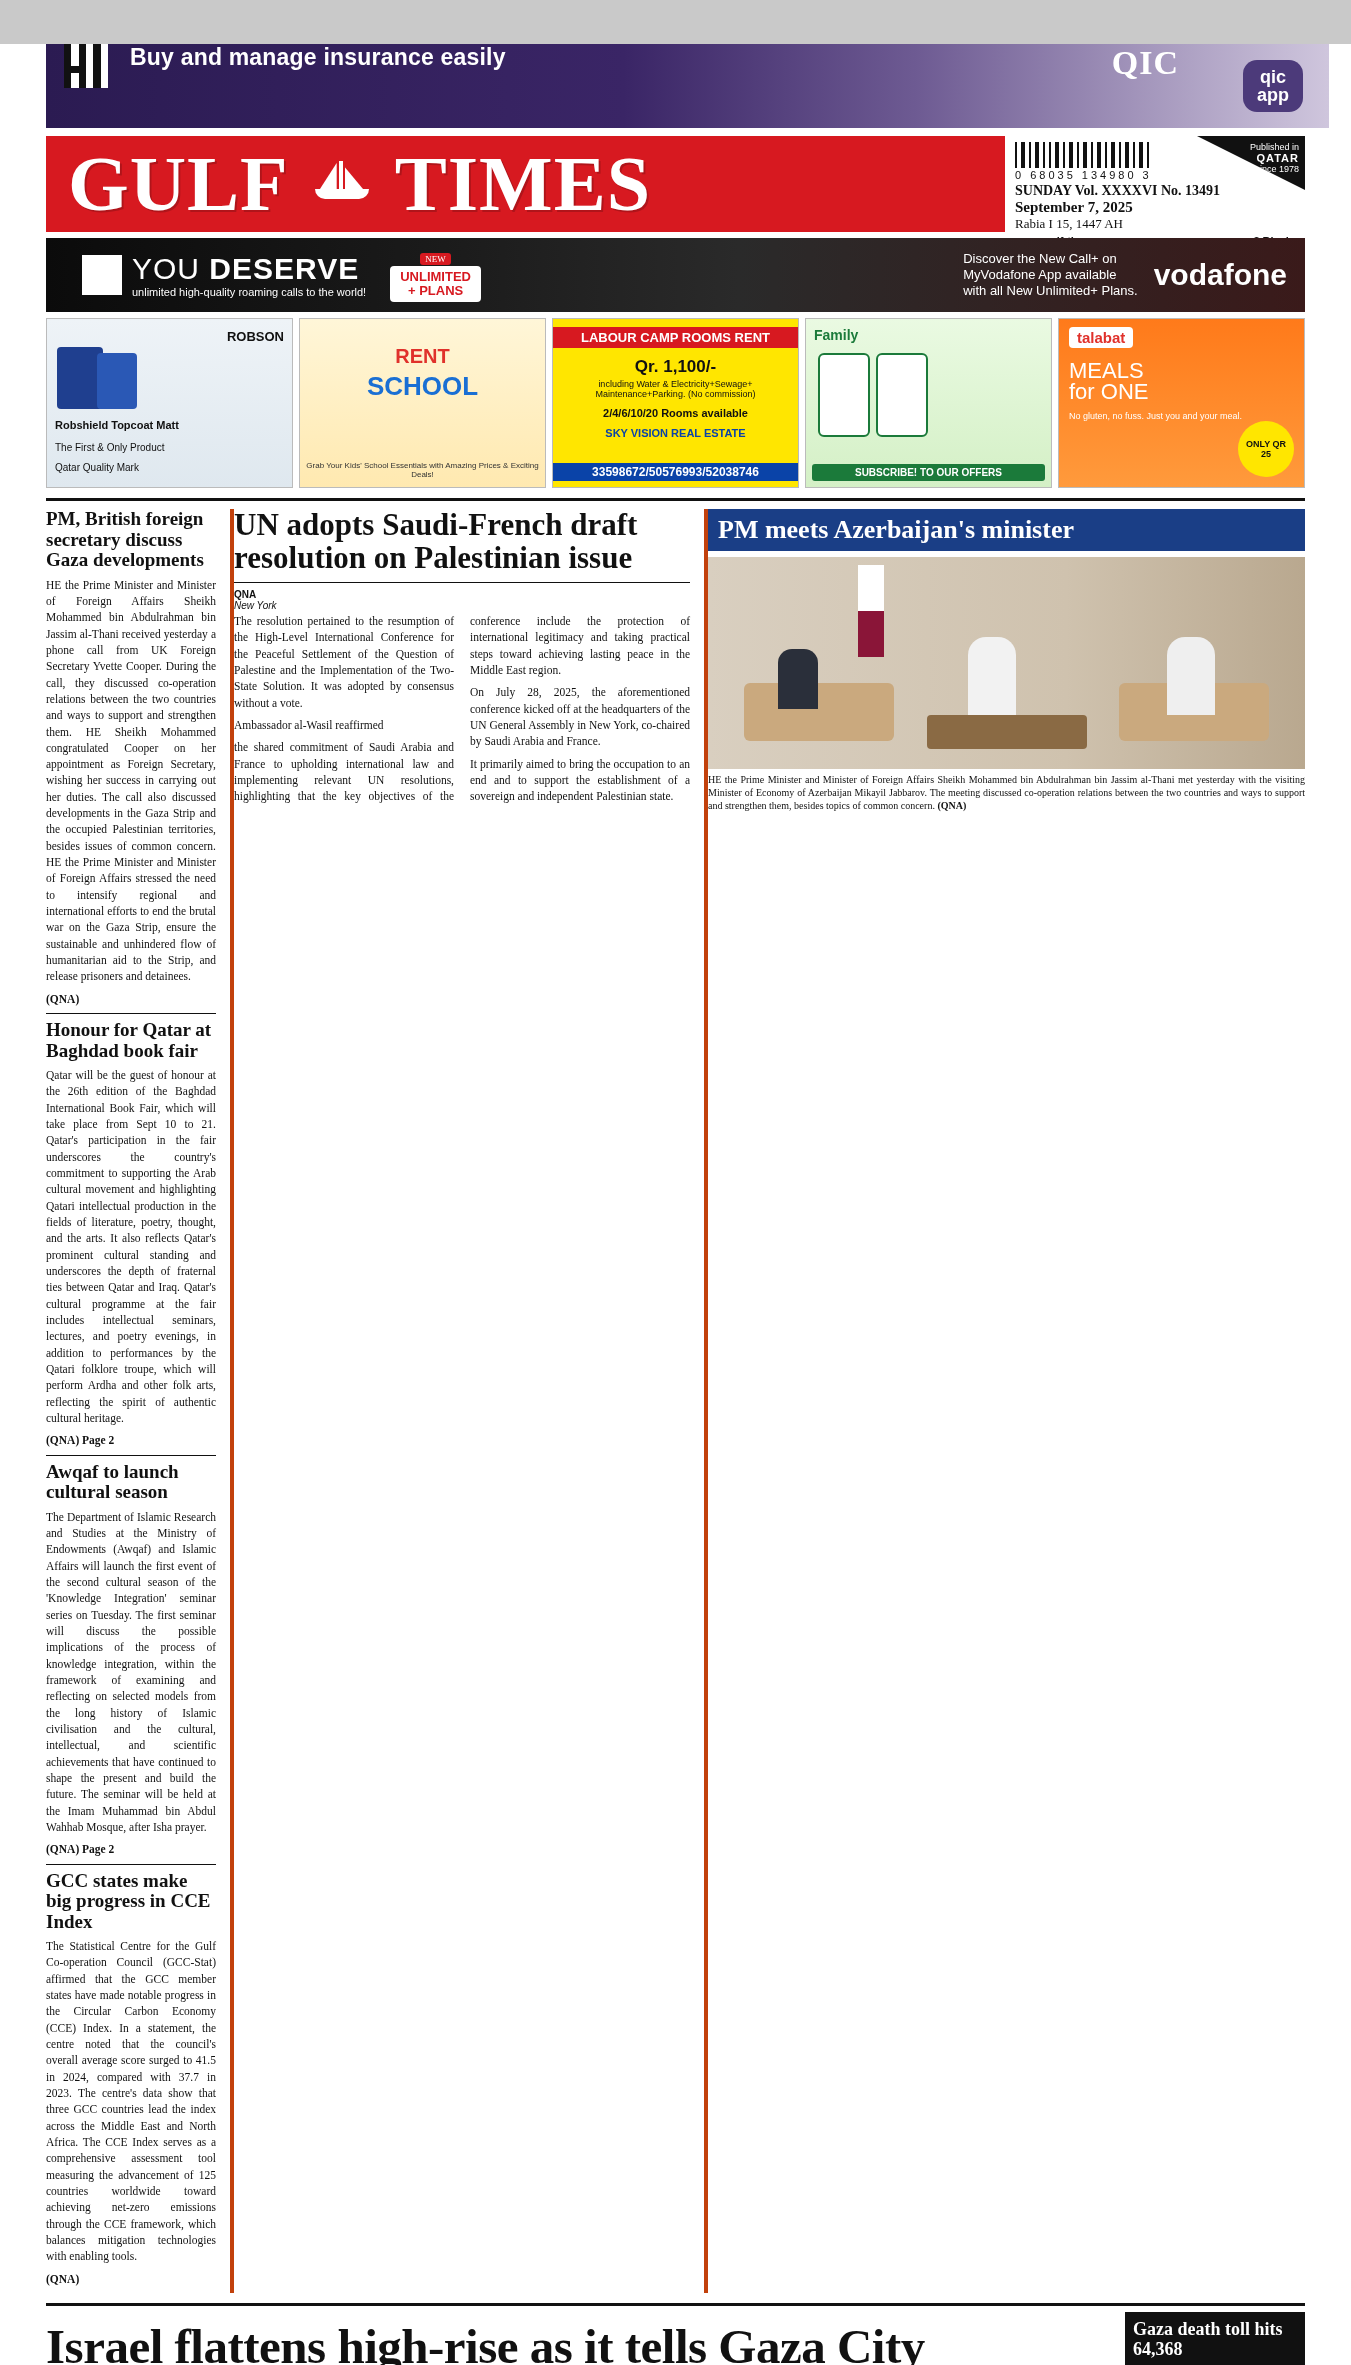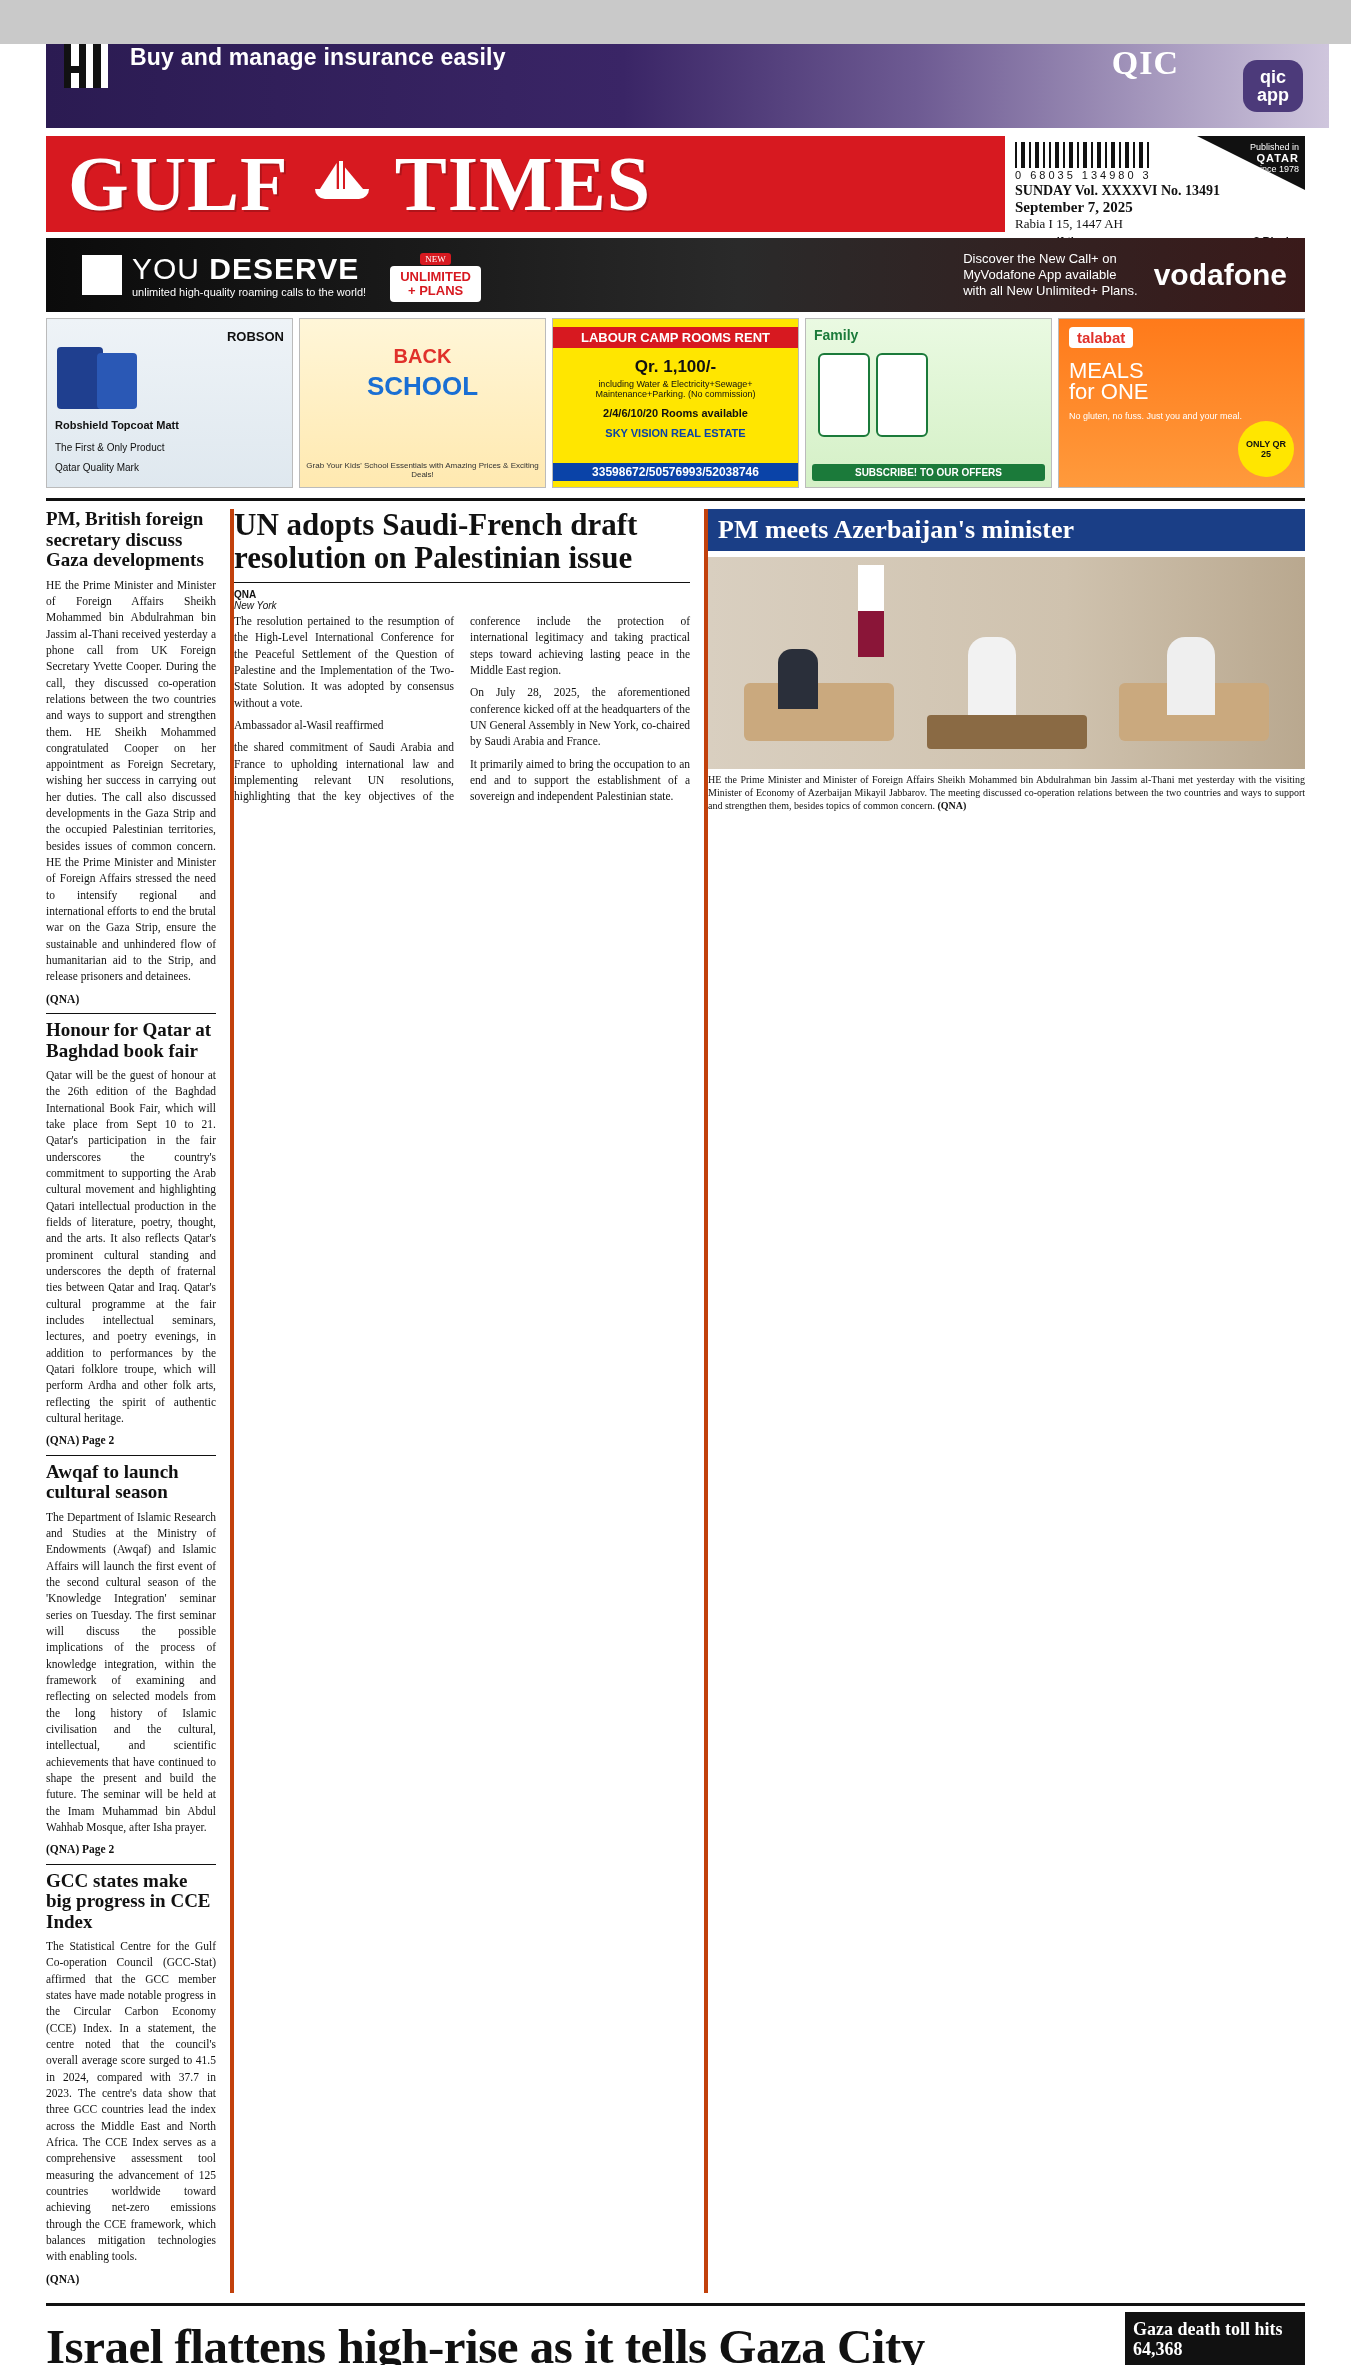--- a/index.html
+++ b/index.html
@@ -363,21 +363,21 @@
   <div class="adrow">
     <div class="adbox ad1">
       <div class="can"></div>
         <div class="can2"></div>
       <div class="robson">ROBSON</div>
       <div class="l1">Robshield Topcoat Matt</div>
       <div class="l2">The First &amp; Only Product</div>
       <div class="l3">Qatar Quality Mark</div>
     </div>
     <div class="adbox ad2">
-      <div class="b1">BACK</div>
+      <div class="b1">RENT</div>
       <div class="b2">SCHOOL</div>
       <div class="b3">Grab Your Kids' School Essentials with Amazing Prices &amp; Exciting Deals!</div>
     </div>
     <div class="adbox ad3">
       <div class="t1">LABOUR CAMP ROOMS RENT</div>
       <div class="t2">Qr. 1,100/-</div>
       <div class="t3">including Water &amp; Electricity+Sewage+ Maintenance+Parking. (No commission)</div>
       <div class="t4">2/4/6/10/20 Rooms available</div>
       <div class="t5">SKY VISION REAL ESTATE</div>
       <div class="t6">33598672/50576993/52038746</div>

